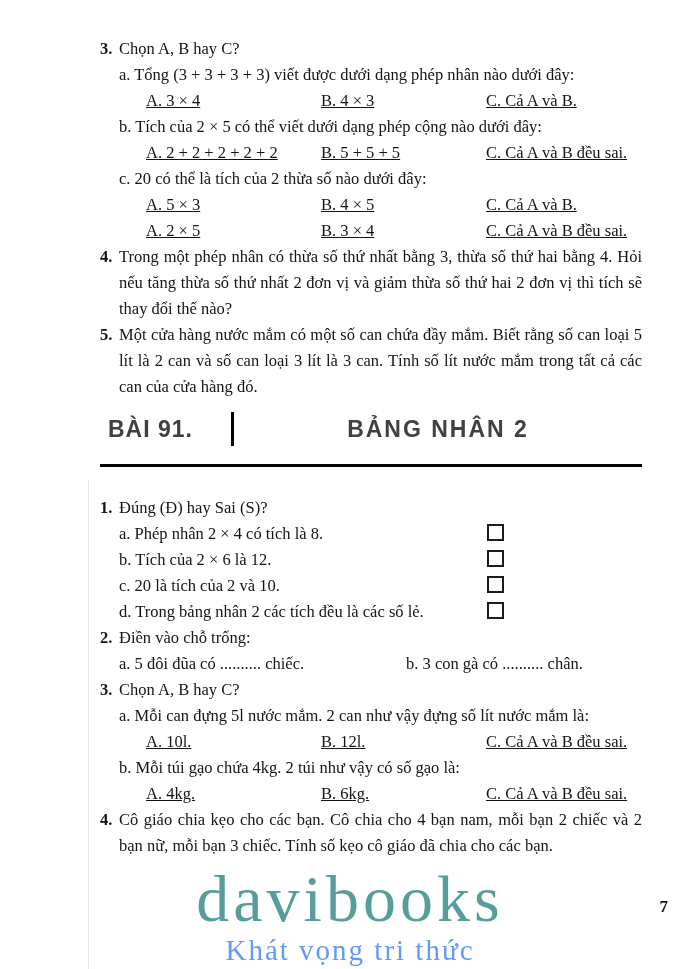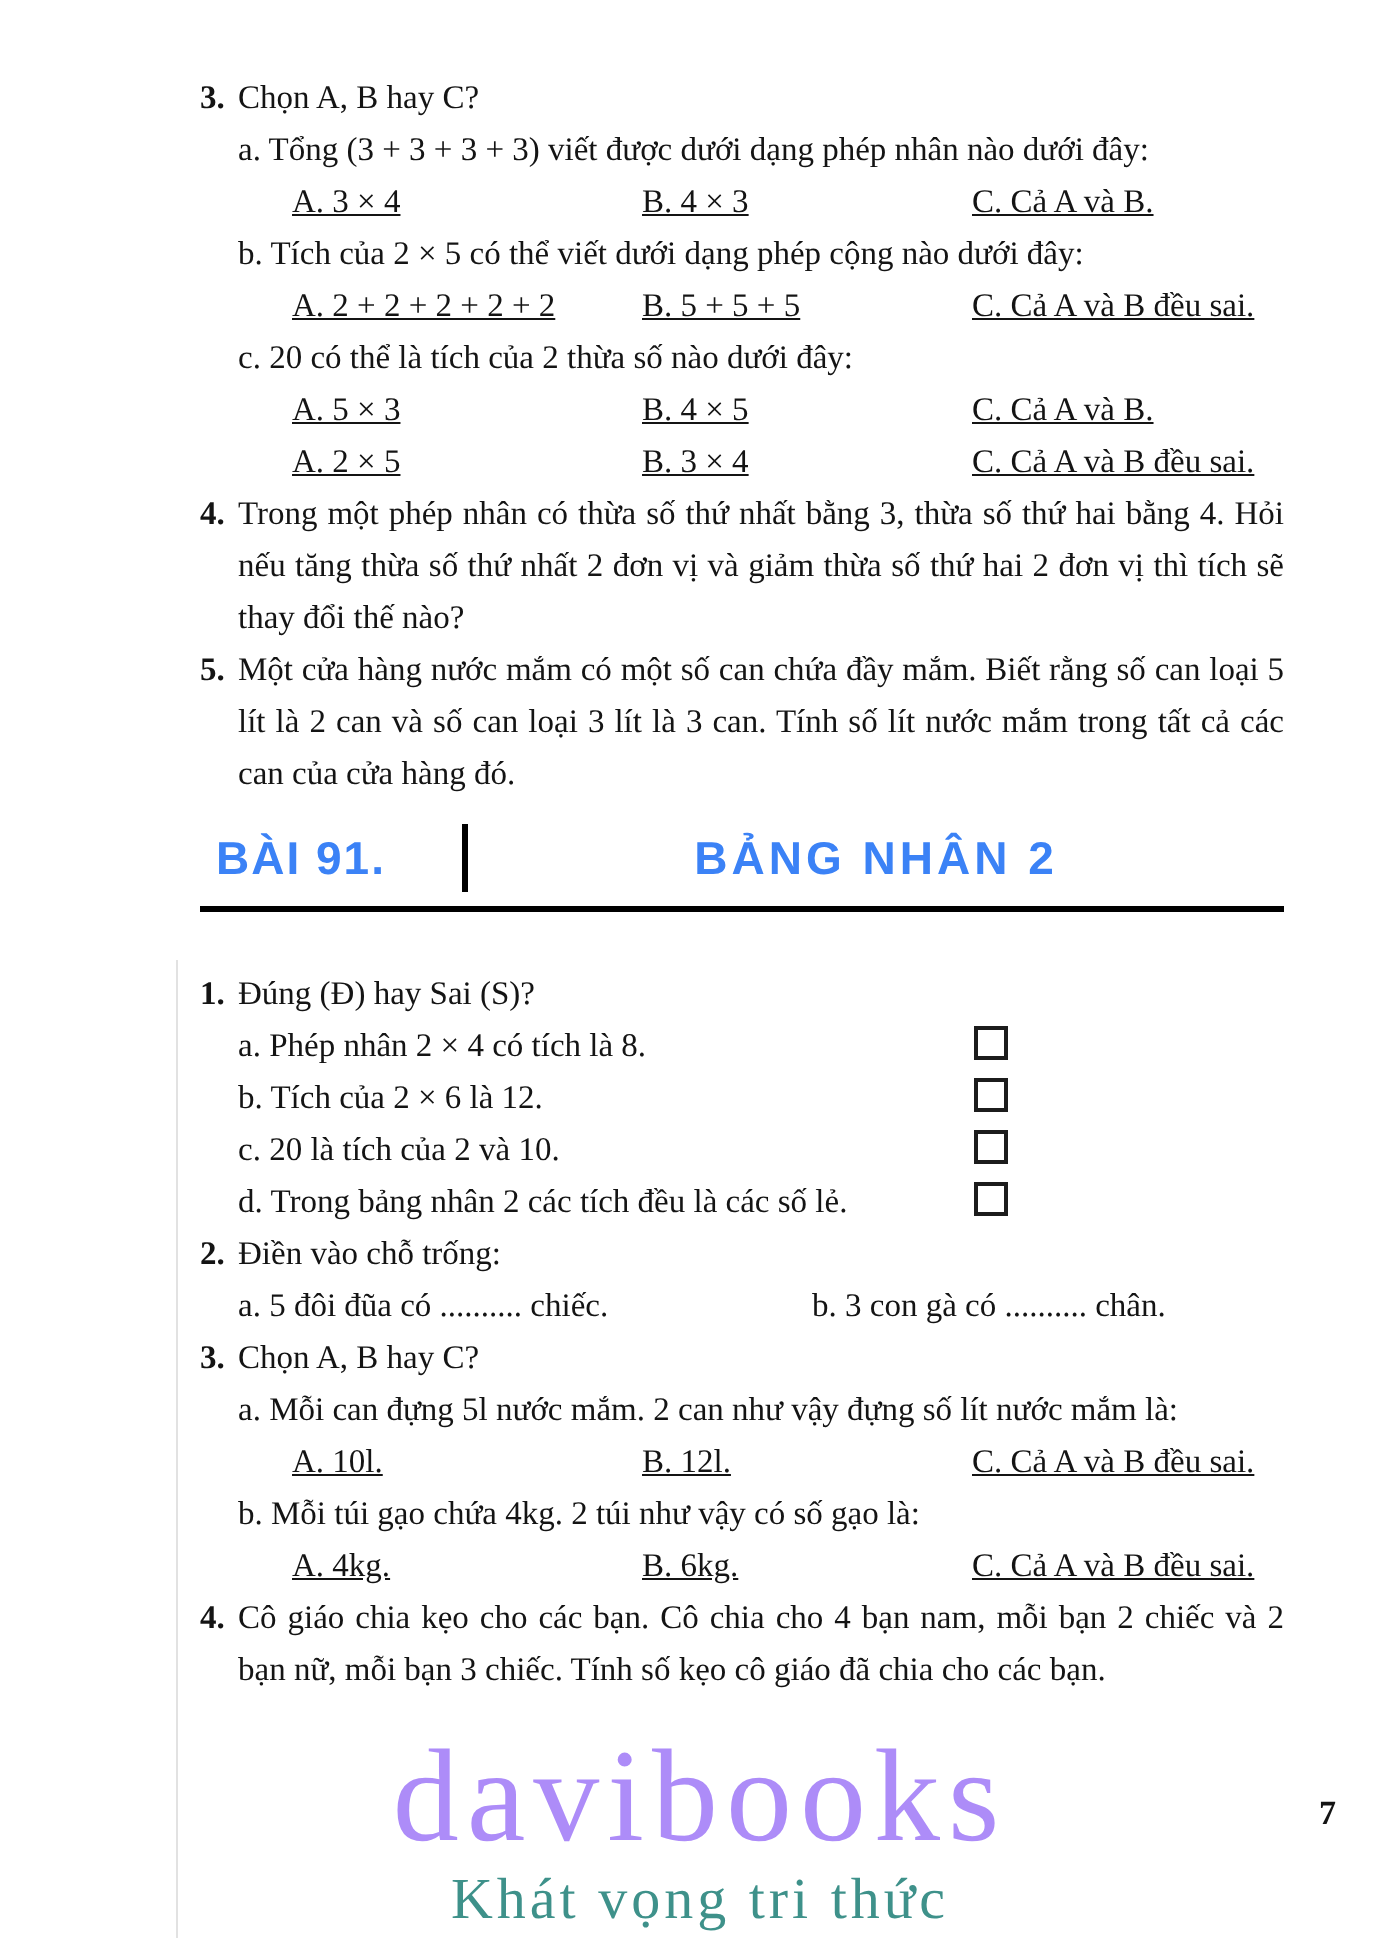--- a/index.html
+++ b/index.html
@@ -40,42 +40,42 @@
     display:inline-block;
   }
 
   .two-col { display:grid; grid-template-columns:287px 1fr; }
 
   .lesson-header {
     display:flex; align-items:center;
     font-family:"Liberation Sans", sans-serif;
     font-weight:bold; font-size:23px; letter-spacing:1px;
     border-bottom:3px solid #000;
-    padding-bottom:7px;
+    padding-bottom:18px;
     margin:12px 0 28px 0;
-    color:#3b82f6;
+    color:#404040;
   }
   .lesson-num { margin-left:8px; }
   .lesson-divider { width:3px; height:34px; background:#000; margin-left:38px; flex:0 0 3px; }
   .lesson-title { flex:1; text-align:center; letter-spacing:2px; }
 
   .watermark {
     position:absolute; left:0; right:0; bottom:2px;
     text-align:center; z-index:0; pointer-events:none;
     user-select:none;
   }
   .wm-name {
     font-family:"Liberation Serif", serif;
     font-size:66px; letter-spacing:4px;
-    color:#8b5cf6; opacity:.7; line-height:1;
+    color:#0f766e; opacity:.7; line-height:1;
   }
   .wm-slogan {
     font-family:"Liberation Serif", serif;
     font-size:29px; letter-spacing:2px;
-    color:#0f766e; opacity:.8; margin-top:2px;
+    color:#3b82f6; opacity:.8; margin-top:2px;
   }
   .page-num {
     position:absolute; right:32px; bottom:52px;
     font-weight:bold; font-size:17px; z-index:3;
   }
   .scan-line {
     position:absolute; left:88px; top:480px; bottom:0;
     width:1px; background:rgba(160,160,160,.30); z-index:0;
   }
 </style>

